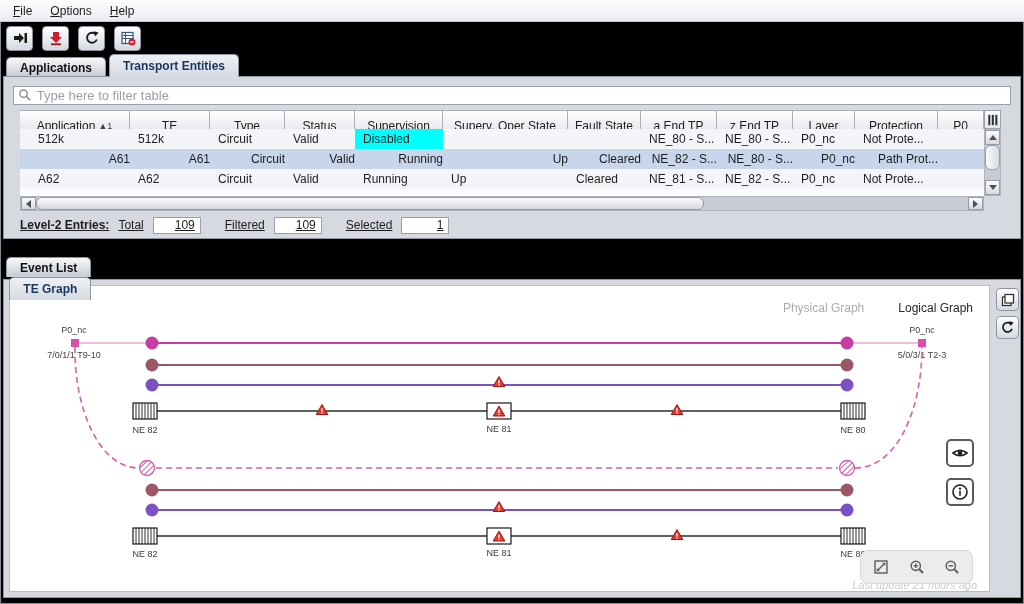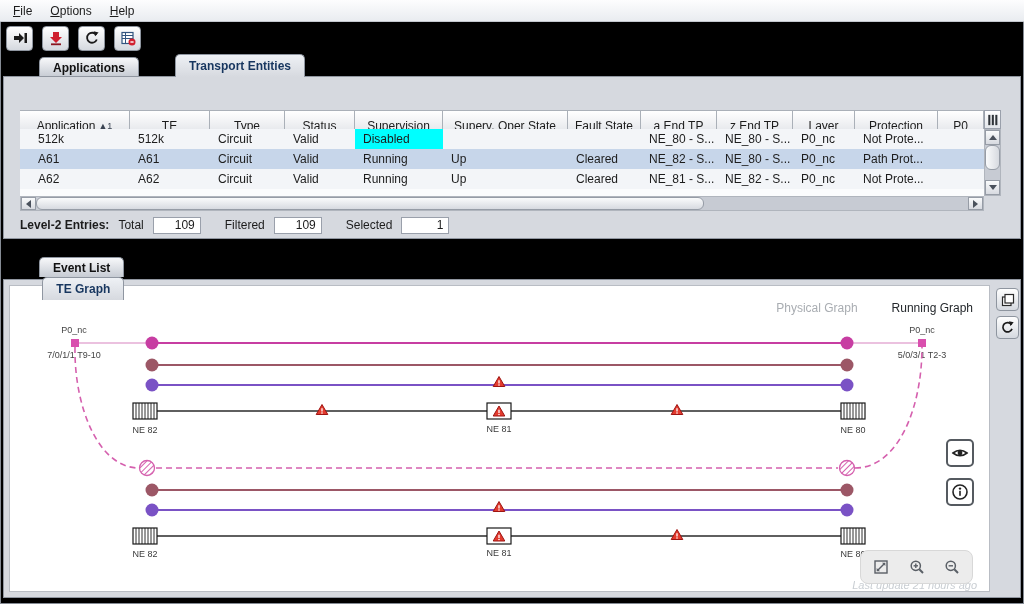--- a/index.html
+++ b/index.html
@@ -11,58 +11,58 @@
   .menubar{position:absolute;left:0;top:0;width:1024px;height:22px;display:flex;align-items:center;padding:0 4px;background:linear-gradient(#fdfdfe,#e9ecf0);border-bottom:1px solid #c3c7ce;}
   .menu-item{padding:2px 9px;cursor:default;}
   .mn{text-decoration:underline;}
 
   
   .toolbar{position:absolute;left:0;top:22px;width:1024px;height:32px;display:flex;align-items:center;gap:9px;padding:0 6px;}
   .tbtn{width:27px;height:25px;border:1px solid #8e959f;border-radius:4px;background:linear-gradient(#ffffff,#d5d9df);display:flex;align-items:center;justify-content:center;}
 
   
   .tabrow{position:absolute;display:flex;align-items:flex-end;height:23px;}
-  .tab{border:1px solid #8f96a1;border-bottom:none;border-radius:5px 5px 0 0;padding:0 13px;font-weight:bold;height:20px;line-height:20px;background:linear-gradient(#f7f8fa,#c6cbd3);margin-right:3px;color:#111;position:relative;z-index:1;margin-left:33px;}
+  .tab{border:1px solid #8f96a1;border-bottom:none;border-radius:5px 5px 0 0;padding:0 13px;font-weight:bold;height:20px;line-height:20px;background:linear-gradient(#f7f8fa,#c6cbd3);margin-right:3px;color:#111;position:relative;z-index:1;}
   .tab.selected{height:23px;line-height:23px;background:linear-gradient(#eef1f5,#d6d9df);color:#17365f;z-index:3;}
 
   .panel{position:absolute;border:1px solid #9096a0;background:#d6d9df;z-index:2;}
 
   
   .filter{position:absolute;left:9px;top:9px;width:998px;height:19px;background:#fff;border:1px solid #9aa0ab;display:flex;align-items:center;padding:0 4px;gap:4px;}
   .filter input{border:none;outline:none;background:transparent;font-family:"Liberation Sans",sans-serif;font-size:13px;width:100%;color:#333;}
   .filter input::placeholder{color:#9aa0a8;}
 
   
   .thead{position:absolute;left:16px;top:33px;display:flex;height:19px;}
   .th{height:32px;background:linear-gradient(#ffffff,#d9dce2);border-right:1px solid #aab0b8;border-top:1px solid #aab0b8;border-bottom:1px solid #9aa0ab;display:flex;align-items:center;justify-content:center;gap:3px;font-size:12px;color:#1c1c1c;overflow:hidden;white-space:nowrap;}
   .sortbadge{font-size:9px;color:#394251;}
   .colbtn{position:absolute;left:980px;top:33px;width:17px;height:19px;border:1px solid #9aa0ab;background:linear-gradient(#ffffff,#e2e5ea);display:flex;align-items:center;justify-content:center;}
   .rows{position:absolute;left:16px;top:52px;width:964px;}
   .trow{display:flex;height:20px;background:#f3f5f8;}
-  .trow.selected{background:#c7d6ea;}
+  .trow.selected{background:#c7d6ea;text-align:right;}
   .cell{height:20px;line-height:20px;padding-left:8px;overflow:hidden;white-space:nowrap;}
   .hl-cyan{background:#00ffff;}
   .sliver{position:absolute;left:16px;top:112px;width:964px;height:7px;background:#fbfcfd;}
   .c0{width:110px}.c1{width:80px}.c2{width:75px}.c3{width:70px}.c4{width:88px}.c5{width:125px}.c6{width:73px}.c7{width:76px}.c8{width:76px}.c9{width:62px}.c10{width:83px}.c11{width:46px}
 
   
   .vscroll{position:absolute;left:980px;top:52px;width:17px;height:67px;background:#c7cbd3;border:1px solid #b0b5bd;display:flex;flex-direction:column;justify-content:space-between;}
   .hscroll{position:absolute;left:16px;top:119px;width:964px;height:15px;background:#c7cbd3;border:1px solid #b0b5bd;display:flex;align-items:stretch;}
   .sb-btn{background:linear-gradient(#fafbfc,#d7dae0);border:1px solid #969ca6;display:flex;align-items:center;justify-content:center;}
   .vscroll .sb-btn{height:15px;width:100%;}
   .hscroll .sb-btn{width:15px;}
   .vthumb{position:absolute;left:0;top:15px;width:15px;height:25px;background:linear-gradient(90deg,#fafbfc,#d7dae0);border:1px solid #969ca6;border-radius:6px;}
   .hthumb{margin-left:0;width:668px;background:linear-gradient(#fafbfc,#d7dae0);border:1px solid #969ca6;border-radius:6px;}
   .tri-up{width:0;height:0;border-left:4px solid transparent;border-right:4px solid transparent;border-bottom:5px solid #4a515c;}
   .tri-down{width:0;height:0;border-left:4px solid transparent;border-right:4px solid transparent;border-top:5px solid #4a515c;}
   .tri-left{width:0;height:0;border-top:4px solid transparent;border-bottom:4px solid transparent;border-right:5px solid #4a515c;}
   .tri-right{width:0;height:0;border-top:4px solid transparent;border-bottom:4px solid transparent;border-left:5px solid #4a515c;}
 
   
-  .summary{position:absolute;left:16px;top:139px;display:flex;align-items:center;height:18px;}
+  .summary{position:absolute;left:16px;top:139px;display:flex;align-items:center;height:18px;text-decoration:underline;}
   .summary .lbl{margin-right:9px;}
   .summary .box{width:48px;height:17px;border:1px solid #9aa0ab;background:#fff;text-align:right;padding-right:5px;line-height:15px;margin-right:24px;}
 
   
   .white{position:absolute;left:5px;top:5px;width:981px;height:307px;background:#ffffff;border:1px solid #b9bdc4;overflow:hidden;}
   .modes{position:absolute;top:15px;right:16px;display:flex;gap:34px;font-size:12px;}
   .mode-off{color:#a9adb2;}
   .mode-on{color:#24282c;}
   .sidebtn{position:absolute;width:28px;height:28px;border:2px solid #555a60;border-radius:5px;background:#fff;display:flex;align-items:center;justify-content:center;}
   .stripbtn{position:absolute;left:992px;width:23px;height:23px;border:1px solid #8e959f;border-radius:4px;background:linear-gradient(#ffffff,#d5d9df);display:flex;align-items:center;justify-content:center;}
@@ -114,20 +114,27 @@
     </div>
   </div>
 
   <div class="tabrow" style="left:6px;top:54px;">
     <div class="tab">Applications</div>
     <div class="tab selected">Transport Entities</div>
   </div>
 
   <div class="panel" style="left:3px;top:76px;width:1018px;height:163px;">
 
+    <div class="filter">
+      <svg width="15" height="15" viewBox="0 0 16 16">
+        <circle cx="6" cy="6" r="4" fill="none" stroke="#8b9097" stroke-width="1.6"></circle>
+        <line x1="9" y1="9" x2="13" y2="13" stroke="#8b9097" stroke-width="1.8"></line>
+      </svg>
+      <input type="text" placeholder="Type here to filter table" style="">
+    </div>
 
     <div class="thead">
       <div class="th c0">
           <span>Application</span>
           <span class="sortbadge">▲1</span>
         </div>
       <div class="th c1">TE</div>
       <div class="th c2">Type</div>
       <div class="th c3">Status</div>
       <div class="th c4">Supervision</div>
@@ -229,21 +236,21 @@
     <div class="tab">Event List</div>
     <div class="tab selected">TE Graph</div>
   </div>
 
   <div class="panel" style="left:3px;top:279px;width:1018px;height:319px;">
 
     <div class="white">
 
       <div class="modes">
         <span class="mode-off">Physical Graph</span>
-        <span class="mode-on">Running Graph</span>
+        <span class="mode-on">Logical Graph</span>
       </div>
 
       <svg width="981" height="307" viewBox="0 0 981 307" style="position:absolute;left:0;top:0;">
         <defs>
           <pattern id="hatch" width="4" height="4" patternUnits="userSpaceOnUse" patternTransform="rotate(45)">
             <rect width="4" height="4" fill="#ffffff"></rect>
             <line x1="0" y1="0" x2="0" y2="4" stroke="#d560ae" stroke-width="2"></line>
           </pattern>
           <g id="alarm">
             <path d="M0,-5.5 L5.8,4.5 L-5.8,4.5 Z" fill="#e33b2e" stroke="#9e1412" stroke-width="1" stroke-linejoin="round"></path>

